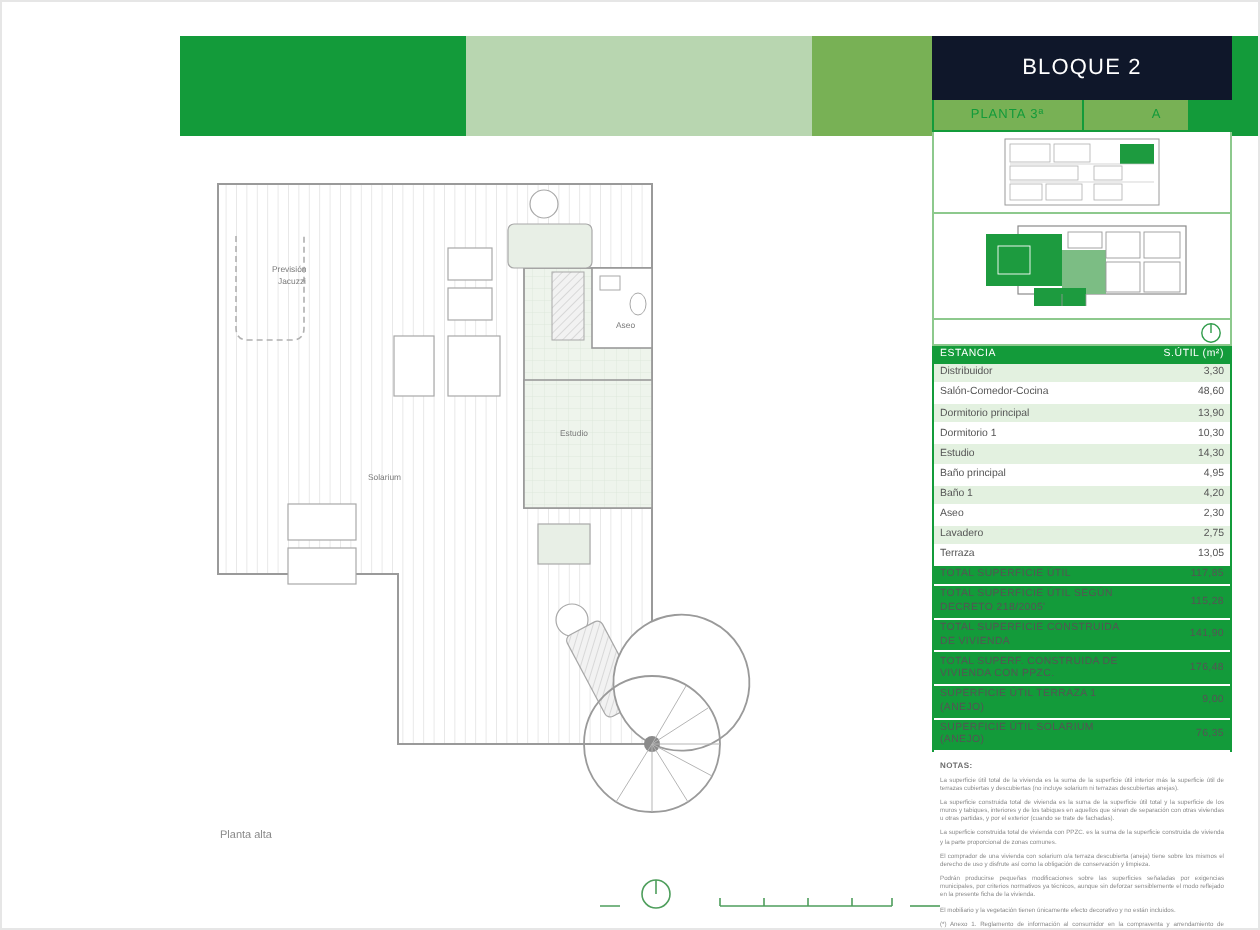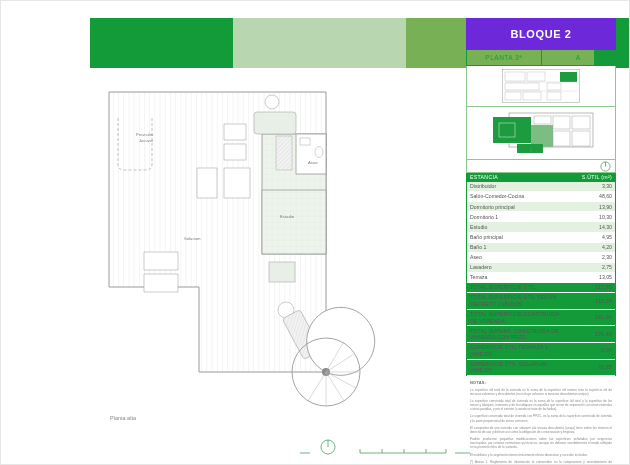--- a/index.html
+++ b/index.html
@@ -9,22 +9,22 @@
   
   #header-bar{position:absolute;left:90px;top:18px;width:540px;height:50px;display:flex;}
   .hband{height:100%;}
   .hb1{width:56%;}
   .hb2{width:68%;}
   .hb3{width:74%;}
   .hb4{width:14%;}
 
   
   #right-panel{position:absolute;left:466px;top:18px;width:150px;height:440px;}
-  #title-block{height:32px;background:#6d28d9;color:#fff;display:flex;align-items:center;
-               justify-content:center;font-size:11px;font-weight:bold;letter-spacing:.6px;}
+  #title-block{height:32px;background:#0f172a;color:#fff;display:flex;align-items:center;
+               justify-content:center;font-size:11px;font-weight:normal;letter-spacing:.6px;}
   #subtitle-row{display:flex;height:15px;border-left:1px solid #139b3a;border-right:1px solid #139b3a;
                 border-bottom:1px solid #139b3a;}
   .sub-cell{flex:1;display:flex;align-items:center;justify-content:center;
             font-size:6.5px;color:#139b3a;letter-spacing:.5px;}
   .sub-cell.left{border-right:1px solid #139b3a;}
 
   
   .keyplan-box{border-left:1px solid #8dc98d;border-right:1px solid #8dc98d;
                border-bottom:1px solid #8dc98d;background:#fff;
                display:flex;align-items:center;justify-content:center;}

